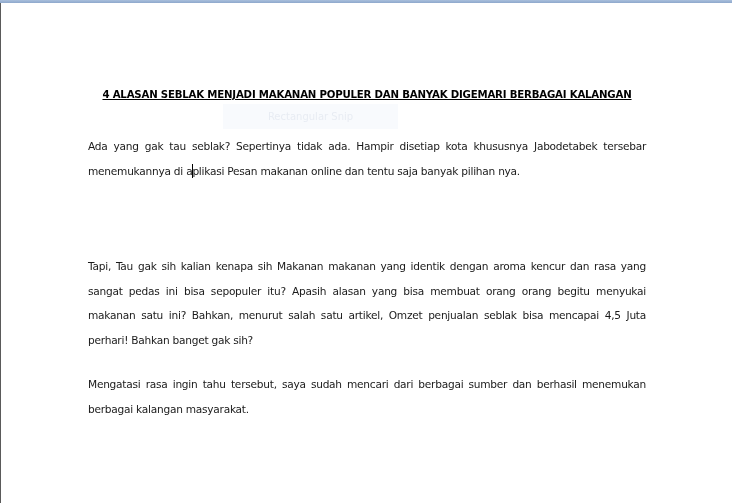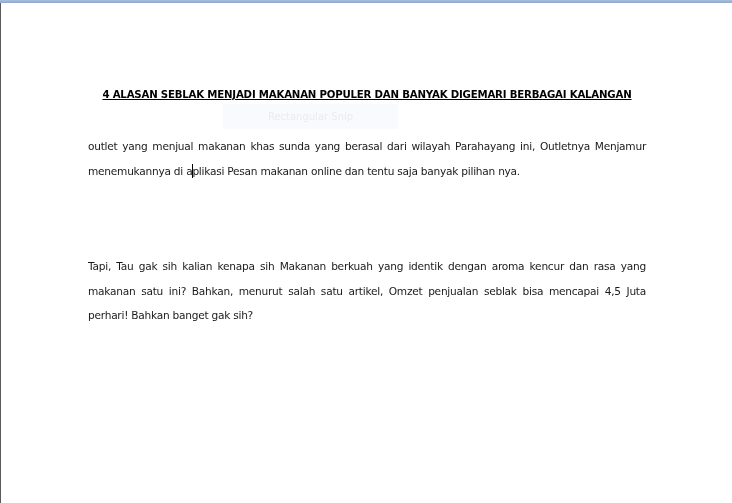--- a/index.html
+++ b/index.html
@@ -108,25 +108,28 @@
 
   <div class="page"></div>
 
   <div class="title">4 ALASAN SEBLAK MENJADI MAKANAN POPULER DAN BANYAK DIGEMARI BERBAGAI  KALANGAN</div>
 
   <div class="snip-overlay">
     <span>Rectangular Snip</span>
   </div>
 
   <div class="para p1">
-    <span class="line">outlet yang menjual makanan khas sunda yang berasal dari wilayah Parahayang ini, Outletnya Menjamur</span>
+    <span class="line">Ada yang gak tau seblak? Sepertinya tidak ada. Hampir disetiap kota khususnya Jabodetabek tersebar</span>
     <span class="line last"><span>menemukannya di a</span><span class="caret"></span><span>plikasi Pesan makanan online dan tentu saja banyak pilihan nya.</span></span>
   </div>
 
   <div class="para p2">
-    <span class="line">Tapi, Tau gak sih kalian kenapa sih Makanan berkuah yang identik dengan aroma kencur dan rasa yang</span>
+    <span class="line">Tapi, Tau gak sih kalian kenapa sih Makanan makanan yang identik dengan aroma kencur dan rasa yang</span>
+    <span class="line">sangat pedas ini bisa sepopuler itu? Apasih alasan yang bisa membuat orang orang begitu menyukai</span>
     <span class="line">makanan satu ini? Bahkan, menurut salah satu artikel, Omzet penjualan seblak bisa mencapai 4,5 Juta</span>
     <span class="line last">perhari! Bahkan banget gak sih?</span>
   </div>
 
   <div class="para p3">
+    <span class="line">Mengatasi rasa ingin tahu tersebut, saya sudah mencari dari berbagai sumber dan berhasil menemukan</span>
+    <span class="line last">berbagai kalangan masyarakat.</span>
   </div>
 </div>
 
 </body></html>

